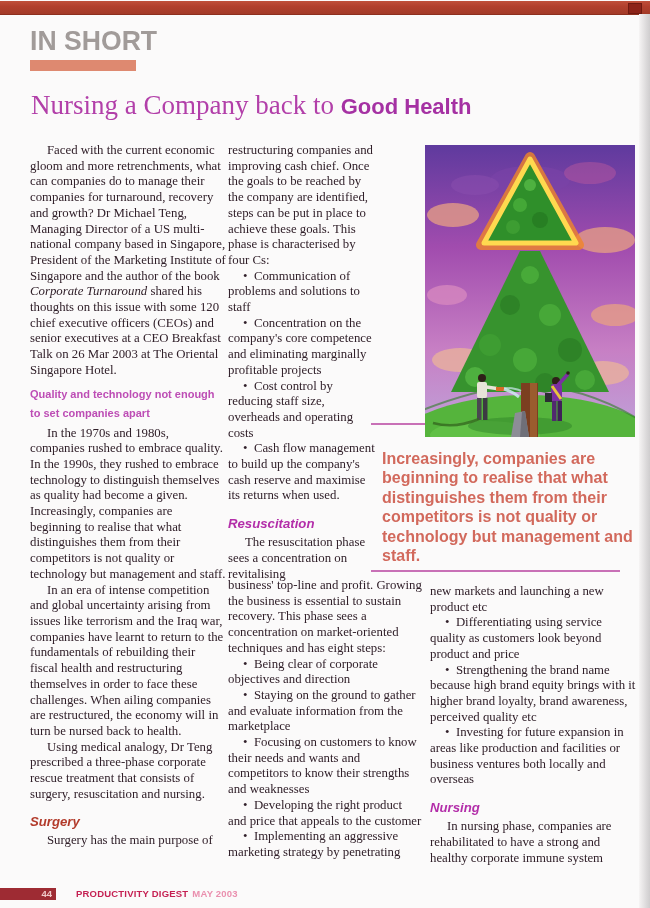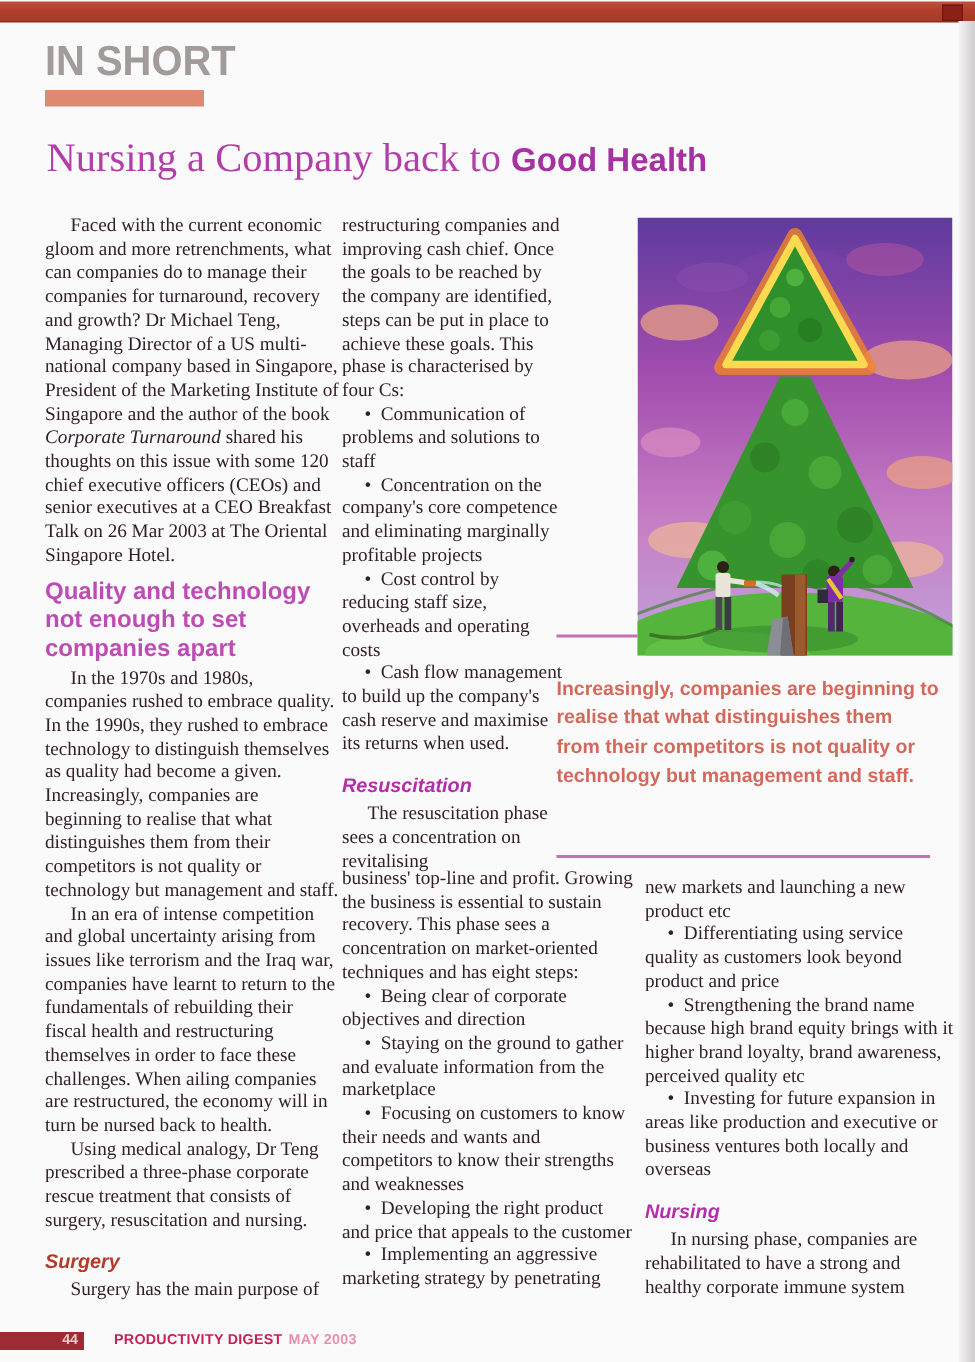--- a/index.html
+++ b/index.html
@@ -33,33 +33,33 @@
   .col{position:absolute;font-size:12.8px;line-height:15.7px;}
   .col p{margin:0;}
   .col1{left:30px;top:143px;width:196px;}
   .col2a{left:228px;top:143px;width:150px;}
   .col2b{left:228px;top:578px;width:194px;}
   .col3{left:430px;top:584px;width:206px;}
   .col .para{text-indent:17px;}
   .col .cont{text-indent:0;}
   .col .bullet{text-indent:15px;}
   .col .heading{font-family:"Liberation Sans",sans-serif;font-weight:bold;
-    font-size:16px;line-height:19px;color:var(--heading-magenta,#bd4db5);
+    font-size:11px;line-height:19px;color:var(--heading-magenta,#bd4db5);
     margin:6px 0 3px;}
   .col .subhead{font-family:"Liberation Sans",sans-serif;font-weight:bold;font-style:italic;
     font-size:13.2px;line-height:16px;color:var(--subhead-magenta,#b32ea9);margin:12px 0 3px;}
   .col .subhead.red{color:var(--subhead-red,#b23a2a);}
   .col em{font-style:italic;}
   
   .illustration{position:absolute;left:425px;top:145px;width:210px;height:292px;}
   
   .quote-rule-top{position:absolute;left:371px;top:423px;width:54px;height:2px;
     background:var(--rule-pink,#c870b6);}
-  .pull-quote{position:absolute;left:371px;top:449px;width:256px;
-    font-family:"Liberation Sans",sans-serif;font-weight:bold;font-size:13px;line-height:19.4px;
+  .pull-quote{position:absolute;left:382px;top:449px;width:256px;
+    font-family:"Liberation Sans",sans-serif;font-weight:bold;font-size:16px;line-height:19.4px;
     color:var(--quote-salmon,#d2695c);}
   .quote-rule-bottom{position:absolute;left:371px;top:570px;width:249px;height:2px;
     background:var(--rule-pink,#c870b6);}
   
   .footer-bar{position:absolute;left:0;top:888px;width:56px;height:12px;
     background:var(--footer-bar,#9e2b33);color:var(--footer-number,#f0c8c8);
     font-family:"Liberation Sans",sans-serif;font-weight:bold;font-size:9.5px;line-height:12px;
     text-align:right;padding-right:4px;box-sizing:border-box;}
   .footer-text{position:absolute;left:48px;top:888px;height:12px;
     font-family:"Liberation Sans",sans-serif;font-weight:bold;font-size:9.5px;line-height:12px;
@@ -105,21 +105,21 @@
       <p class="bullet">• Being clear of corporate objectives and direction</p>
       <p class="bullet">• Staying on the ground to gather and evaluate information from the marketplace</p>
       <p class="bullet">• Focusing on customers to know their needs and wants and competitors to know their strengths and weaknesses</p>
       <p class="bullet">• Developing the right product and price that appeals to the customer</p>
       <p class="bullet">• Implementing an aggressive marketing strategy by penetrating</p>
     </div>
   <div class="col col3">
       <p class="cont">new markets and launching a new product etc</p>
       <p class="bullet">• Differentiating using service quality as customers look beyond product and price</p>
       <p class="bullet">• Strengthening the brand name because high brand equity brings with it higher brand loyalty, brand awareness, perceived quality etc</p>
-      <p class="bullet">• Investing for future expansion in areas like production and executive or business ventures both locally and overseas</p>
+      <p class="bullet">• Investing for future expansion in areas like production and facilities or business ventures both locally and overseas</p>
       <p class="subhead magenta">Nursing</p>
       <p class="para">In nursing phase, companies are rehabilitated to have a strong and healthy corporate immune system</p>
     </div>
 
   <div class="illustration" role="img" aria-label="Painting of a conical tree whose glowing triangular crown floats above it, with two people tending the tree on a green hill under a purple cloudy sky">
     <svg viewBox="0 0 210 292" width="210" height="292">
       <defs>
         <linearGradient id="sky" x1="0" y1="0" x2="0" y2="1">
           <stop offset="0" stop-color="#5f3a9e"></stop>
           <stop offset="0.35" stop-color="#a14cae"></stop>

